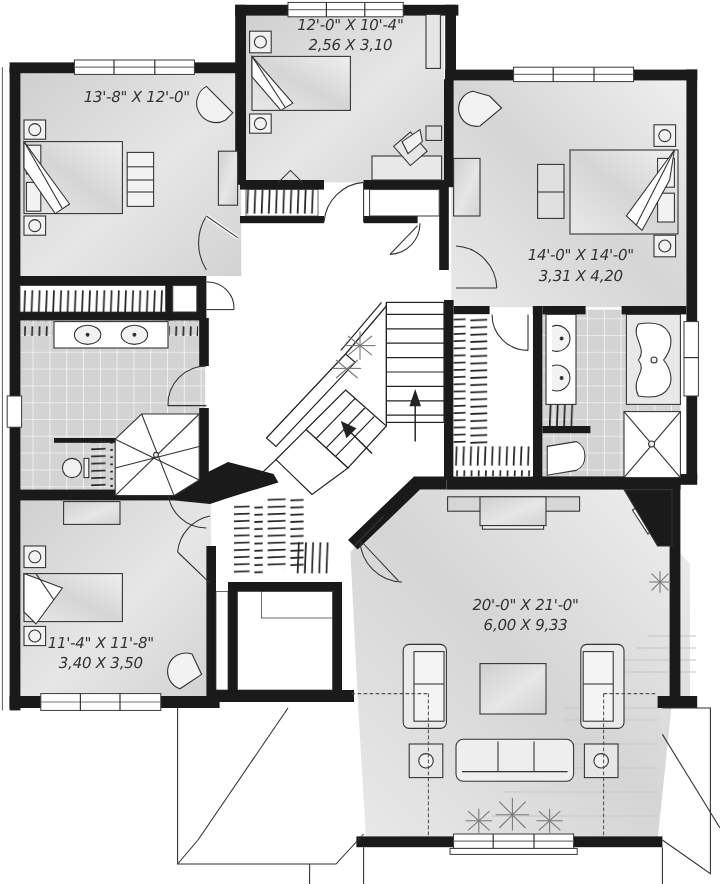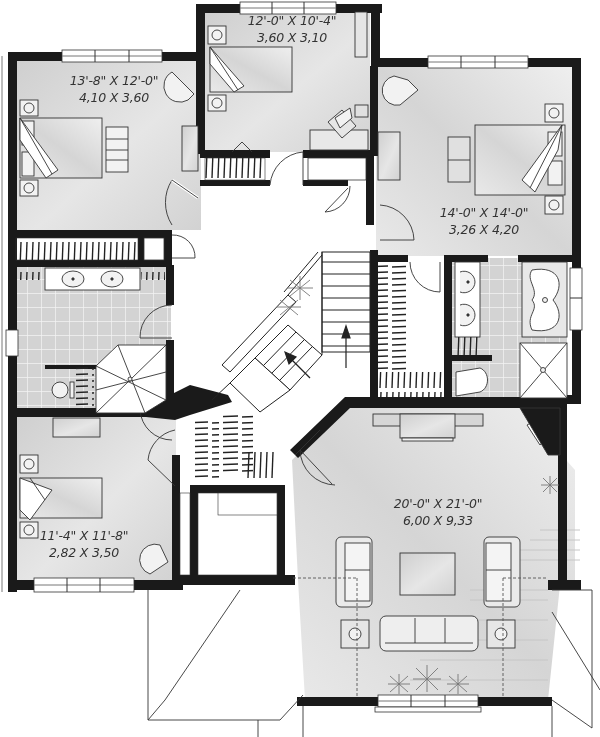--- a/index.html
+++ b/index.html
@@ -470,30 +470,29 @@
     <polyline points="303,706 303,737"></polyline>
     <polyline points="552,706 552,737"></polyline>
     <polyline points="552,590 592,590 592,728 552,700"></polyline>
     <line x1="552" y1="612" x2="600" y2="690"></line>
     <polyline points="258,720 258,737"></polyline>
   </g>
 </svg>
 
 <div class="label" style="left:228px; top:12px; width:128px;">
   <span>12'-0" X 10'-4"</span>
-  <span>3,60 X 3,10</span>
+  <span>2,56 X 3,10</span>
 </div>
 <div class="label" style="left:50px; top:72px; width:128px;">
   <span>13'-8" X 12'-0"</span>
-  <span>4,10 X 3,60</span>
 </div>
 <div class="label" style="left:420px; top:204px; width:128px;">
   <span>14'-0" X 14'-0"</span>
-  <span>3,26 X 4,20</span>
+  <span>3,31 X 4,20</span>
 </div>
 <div class="label" style="left:20px; top:527px; width:128px;">
   <span>11'-4" X 11'-8"</span>
-  <span>2,82 X 3,50</span>
+  <span>3,40 X 3,50</span>
 </div>
 <div class="label" style="left:374px; top:495px; width:128px;">
   <span>20'-0" X 21'-0"</span>
   <span>6,00 X 9,33</span>
 </div>
 
 </body></html>

